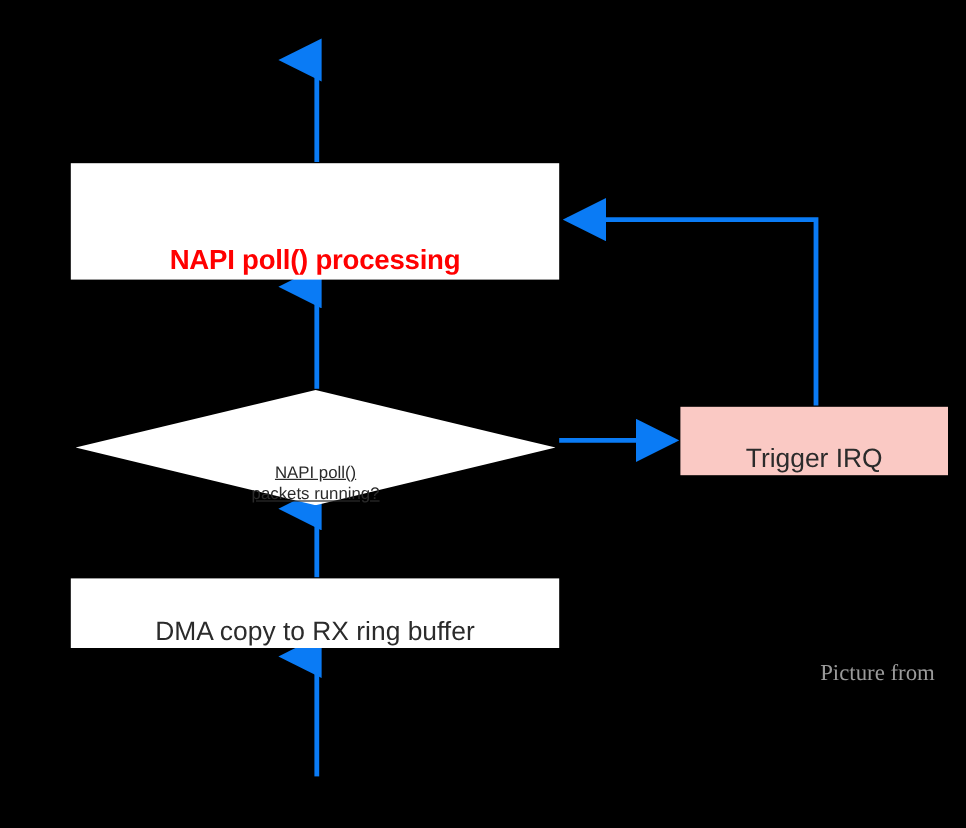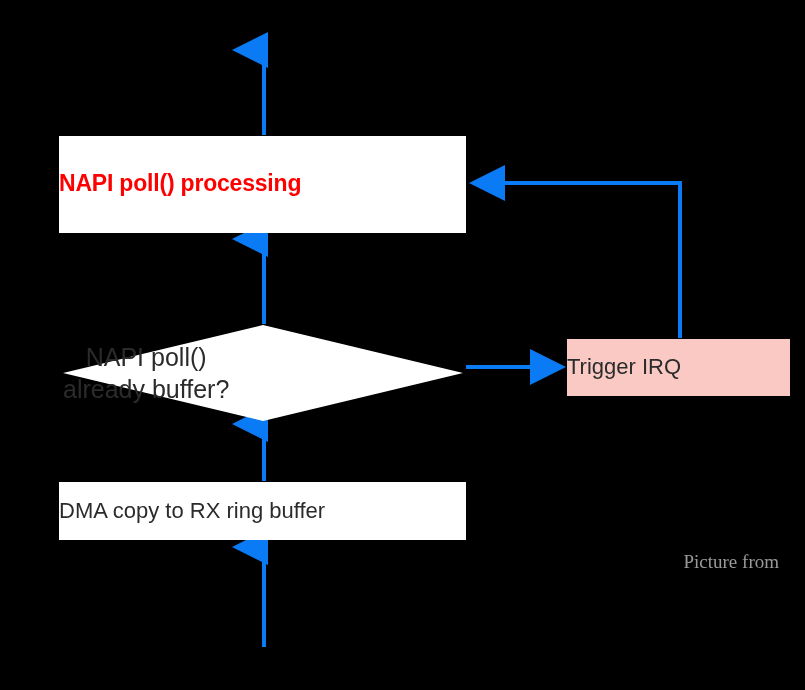--- a/index.html
+++ b/index.html
@@ -23,22 +23,22 @@
     left: 0;
     top: 0;
     width: 805px;
     height: 690px;
     pointer-events: none;
   }
   .node {
     position: absolute;
     box-sizing: border-box;
     display: flex;
-    flex-direction: column;
-    align-items: flex-start;
+    flex-direction: row;
+    align-items: flex-end;
     justify-content: center;
     text-align: center;
     line-height: 1.22;
   }
   
   .box {
     background: #ffffff;
     color: #222222;
   }
   #node-napi {
@@ -94,22 +94,23 @@
     top: 0;
     width: 100%;
     height: 100%;
     background: #ffffff;
     clip-path: polygon(50% 0%, 100% 50%, 50% 100%, 0% 50%);
   }
   #node-decision .diamond-text {
     position: relative;
     z-index: 2;
     color: #2b2b2b;
-    font-size: 25px;
+    font-size: 14px;
     line-height: 1.28;
+    text-decoration: underline;
   }
   
   #footer {
     position: absolute;
     right: 26px;
     top: 548px;
     font-family: "Liberation Serif", serif;
     color: #9a9a9a;
     font-size: 19px;
     line-height: 1.45;
@@ -147,21 +148,21 @@
   </svg>
 
   <div class="node box" id="node-napi">
     <div class="title">NAPI poll() processing</div>
   </div>
 
   <div class="node" id="node-decision">
     <div class="diamond-shape"></div>
     <div class="diamond-text">
       <div>NAPI poll()</div>
-      <div>already buffer?</div>
+      <div>packets running?</div>
     </div>
   </div>
 
   <div class="node box" id="node-dma">
     <div class="label">DMA copy to RX ring buffer</div>
   </div>
 
   <div class="node" id="node-irq">
     <div class="label">Trigger IRQ</div>
   </div>

